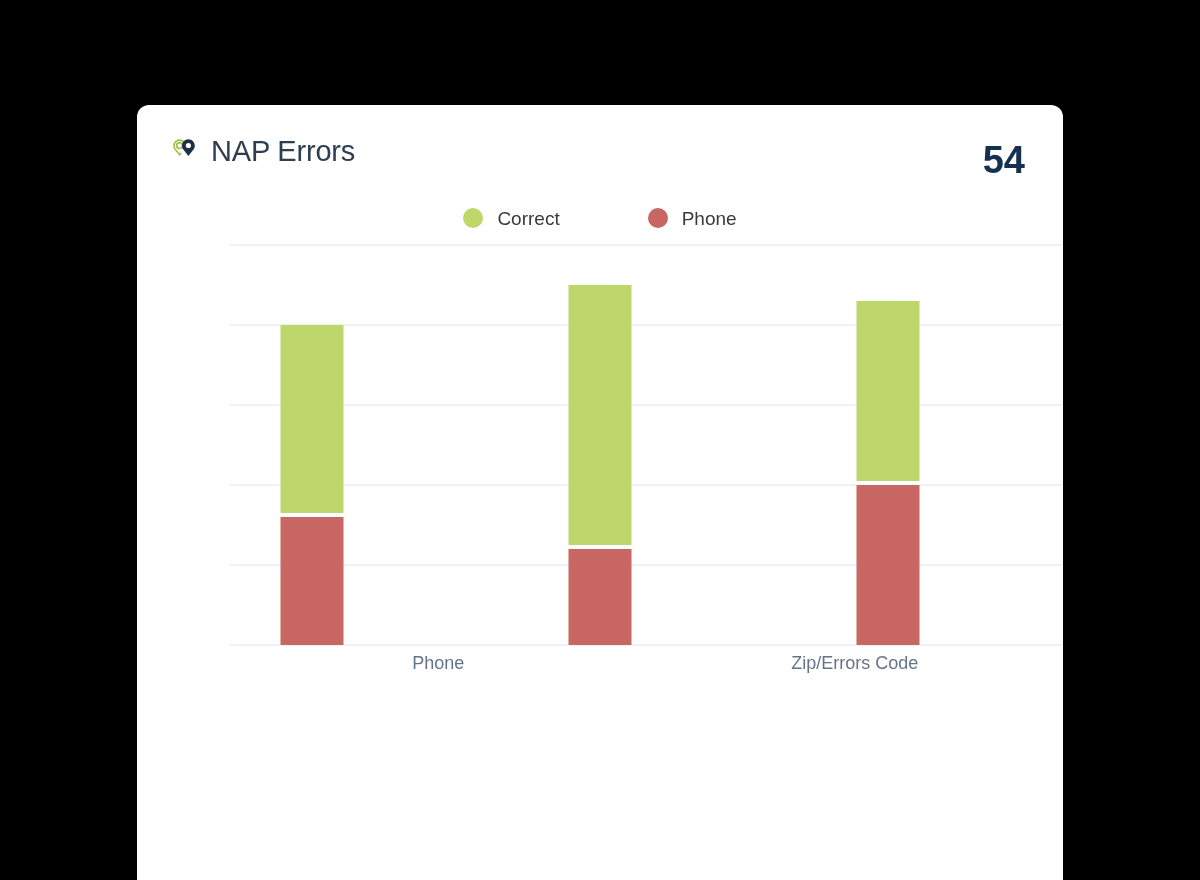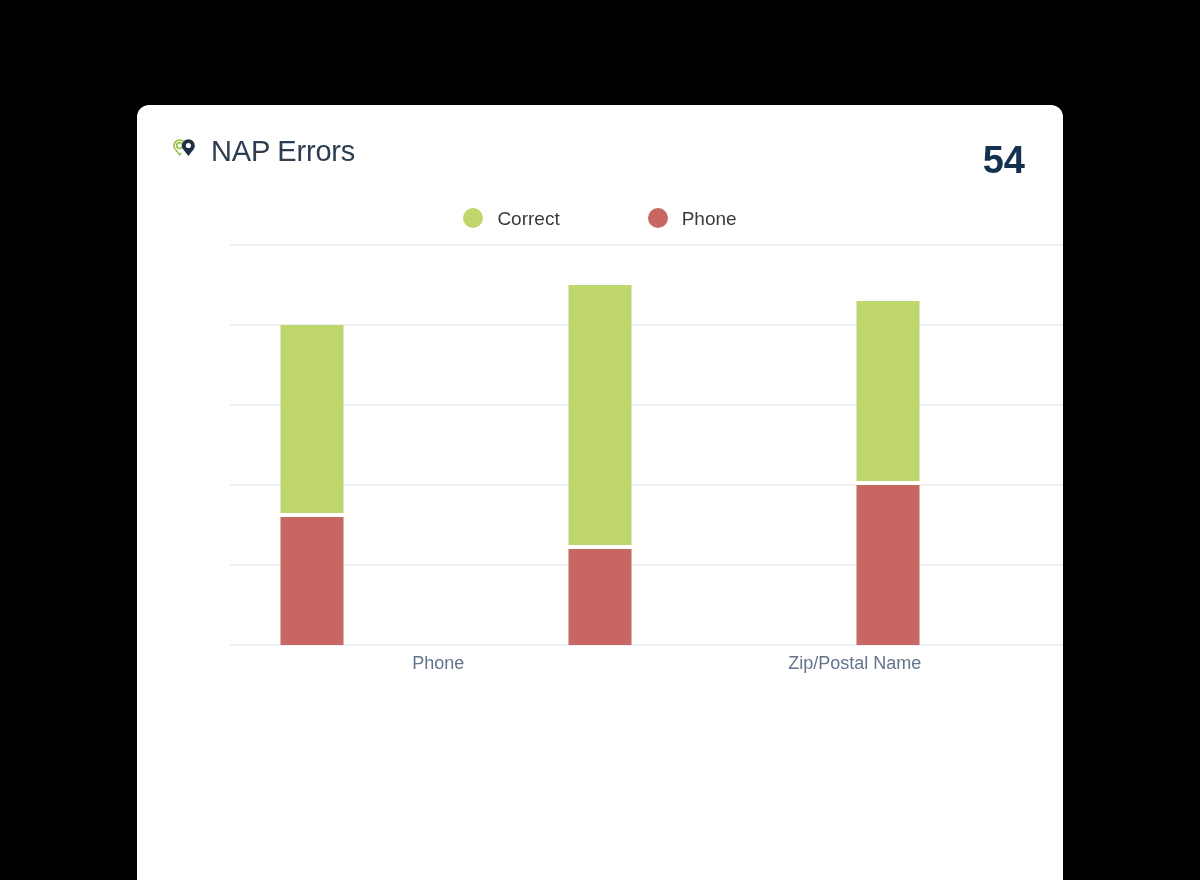--- a/index.html
+++ b/index.html
@@ -239,17 +239,17 @@
         <div class="bar-col">
           <div class="bar-stack">
             <div class="seg-correct" style="height: 180px; background: rgb(191, 215, 106);"></div>
             <div class="seg-gap"></div>
             <div class="seg-errors" style="height: 160px; background: rgb(199, 102, 99);"></div>
           </div>
         </div>
       </div>
     <div class="x-labels">
         <div class="x-label">Phone</div>
-        <div class="x-label">Zip/Postal Name</div>
+        <div class="x-label">Zip/Errors Code</div>
       </div>
   </div>
 
 </div>
 
 </body></html>

